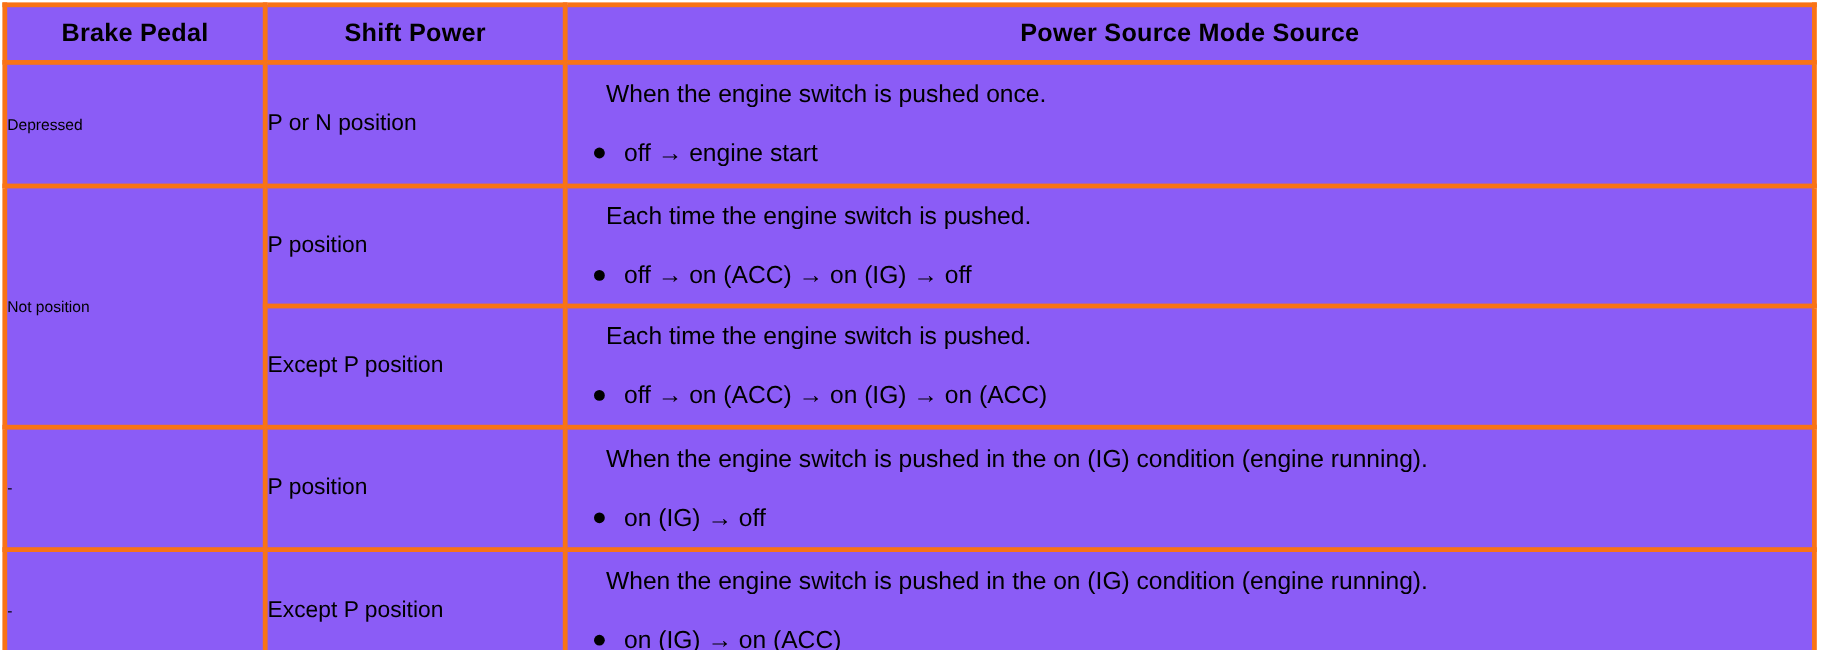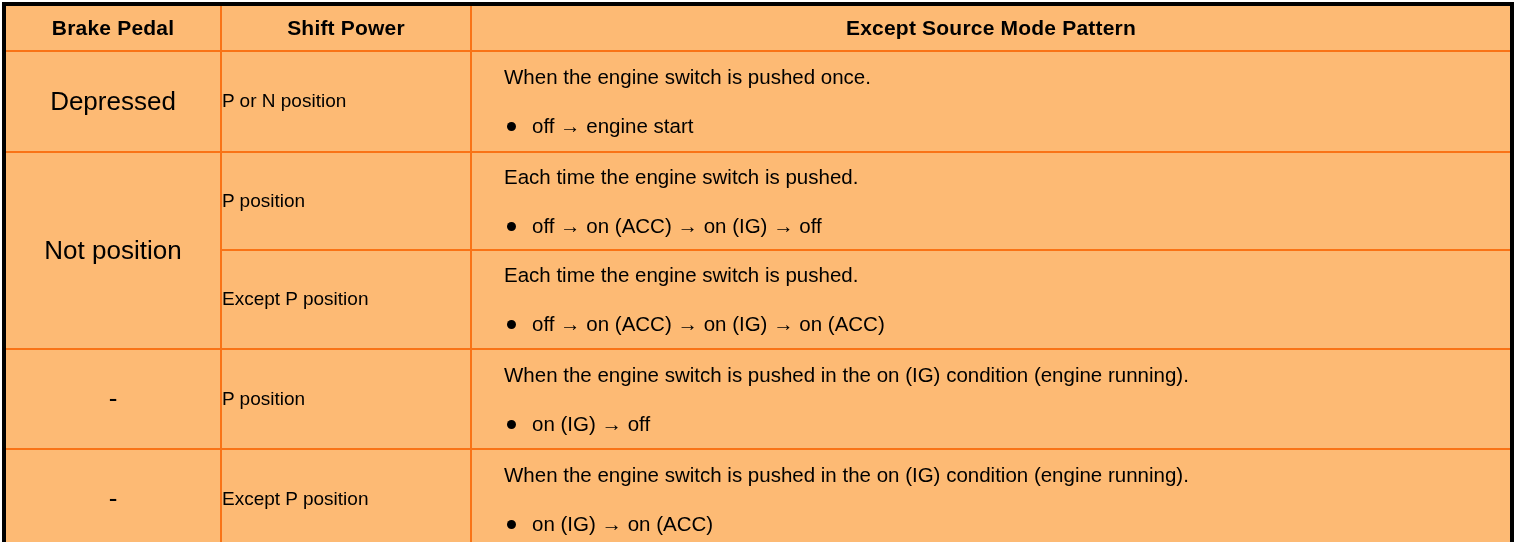--- a/index.html
+++ b/index.html
@@ -27,45 +27,45 @@
   table.spec-table {
     border-collapse: collapse;
     width: 1512px;
     height: 536px;
     table-layout: fixed;
     border: 4px solid #000000;
   }
 
   table.spec-table td,
   table.spec-table th {
-    border: 2px solid #f97316;
+    border: 4px solid #f97316;
     padding: 0;
     vertical-align: middle;
-    background: #fdba74;
+    background: #8b5cf6;
   }
 
   
   col.c1 { width: 217px; }
   col.c2 { width: 250px; }
   col.c3 { width: 1041px; }
 
   
   thead th {
     height: 44px;
     text-align: center;
     font-weight: bold;
     font-size: 21px;
     letter-spacing: 0.2px;
     padding: 0 4px;
   }
 
   
   td.col-brake {
-    font-size: 26px;
-    text-align: center;
+    font-size: 13px;
+    text-align: left;
     padding-left: 3px;
     vertical-align: middle;
     line-height: 1.2;
   }
 
   
   td.col-shift {
     font-size: 19px;
     text-align: left;
     padding-left: 7px;
@@ -83,21 +83,21 @@
 
   .pattern-line {
     display: block;
     white-space: nowrap;
     margin-left: 32px;
   }
 
   .pattern-bullet-row {
     display: block;
     margin-top: 23px;
-    padding-left: 35px;
+    padding-left: 22px;
     white-space: nowrap;
   }
 
   .bullet-dot {
     display: inline-block;
     width: 9px;
     height: 9px;
     border-radius: 50%;
     background: #000000;
     vertical-align: middle;
@@ -124,21 +124,21 @@
   <table class="spec-table">
     <colgroup>
       <col class="c1">
       <col class="c2">
       <col class="c3">
     </colgroup>
     <thead>
       <tr>
         <th>Brake Pedal</th>
         <th>Shift Power</th>
-        <th>Except Source Mode Pattern</th>
+        <th>Power Source Mode Source</th>
       </tr>
     </thead>
     <tbody>
 
       <tr class="r1">
         <td class="col-brake" rowspan="1">Depressed</td>
         <td class="col-shift">P or N position</td>
         <td class="col-pattern">
           <span class="pattern-line">When the engine switch is pushed once.</span>
           <span class="pattern-bullet-row">

